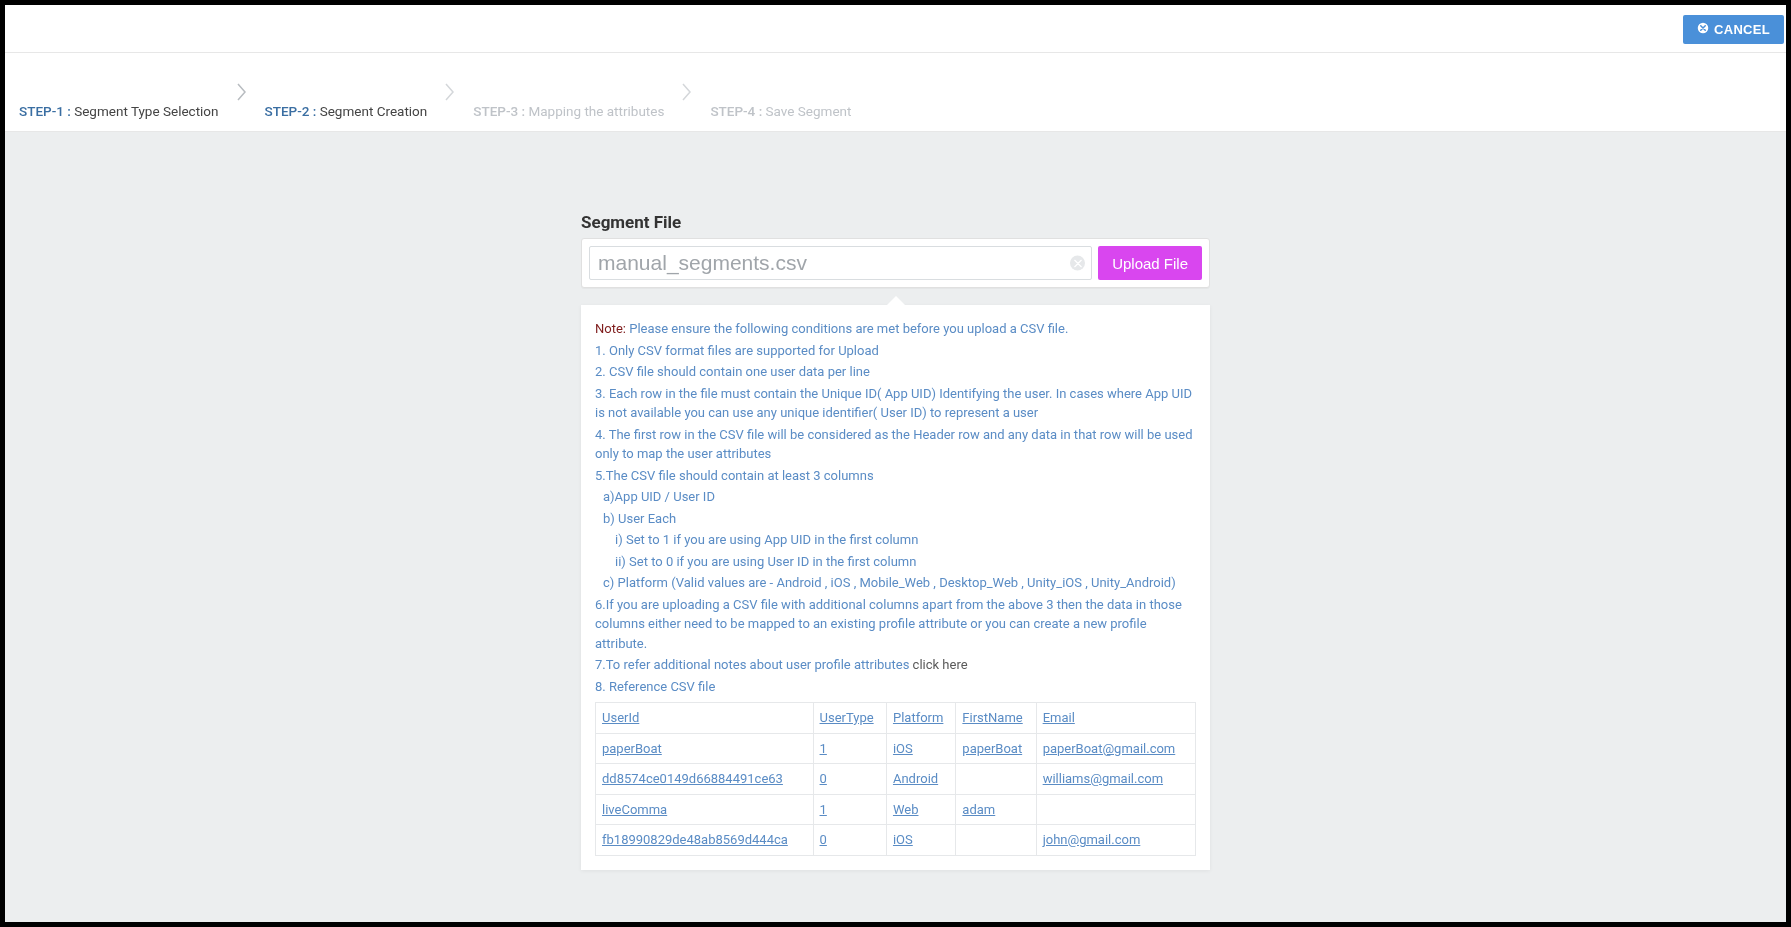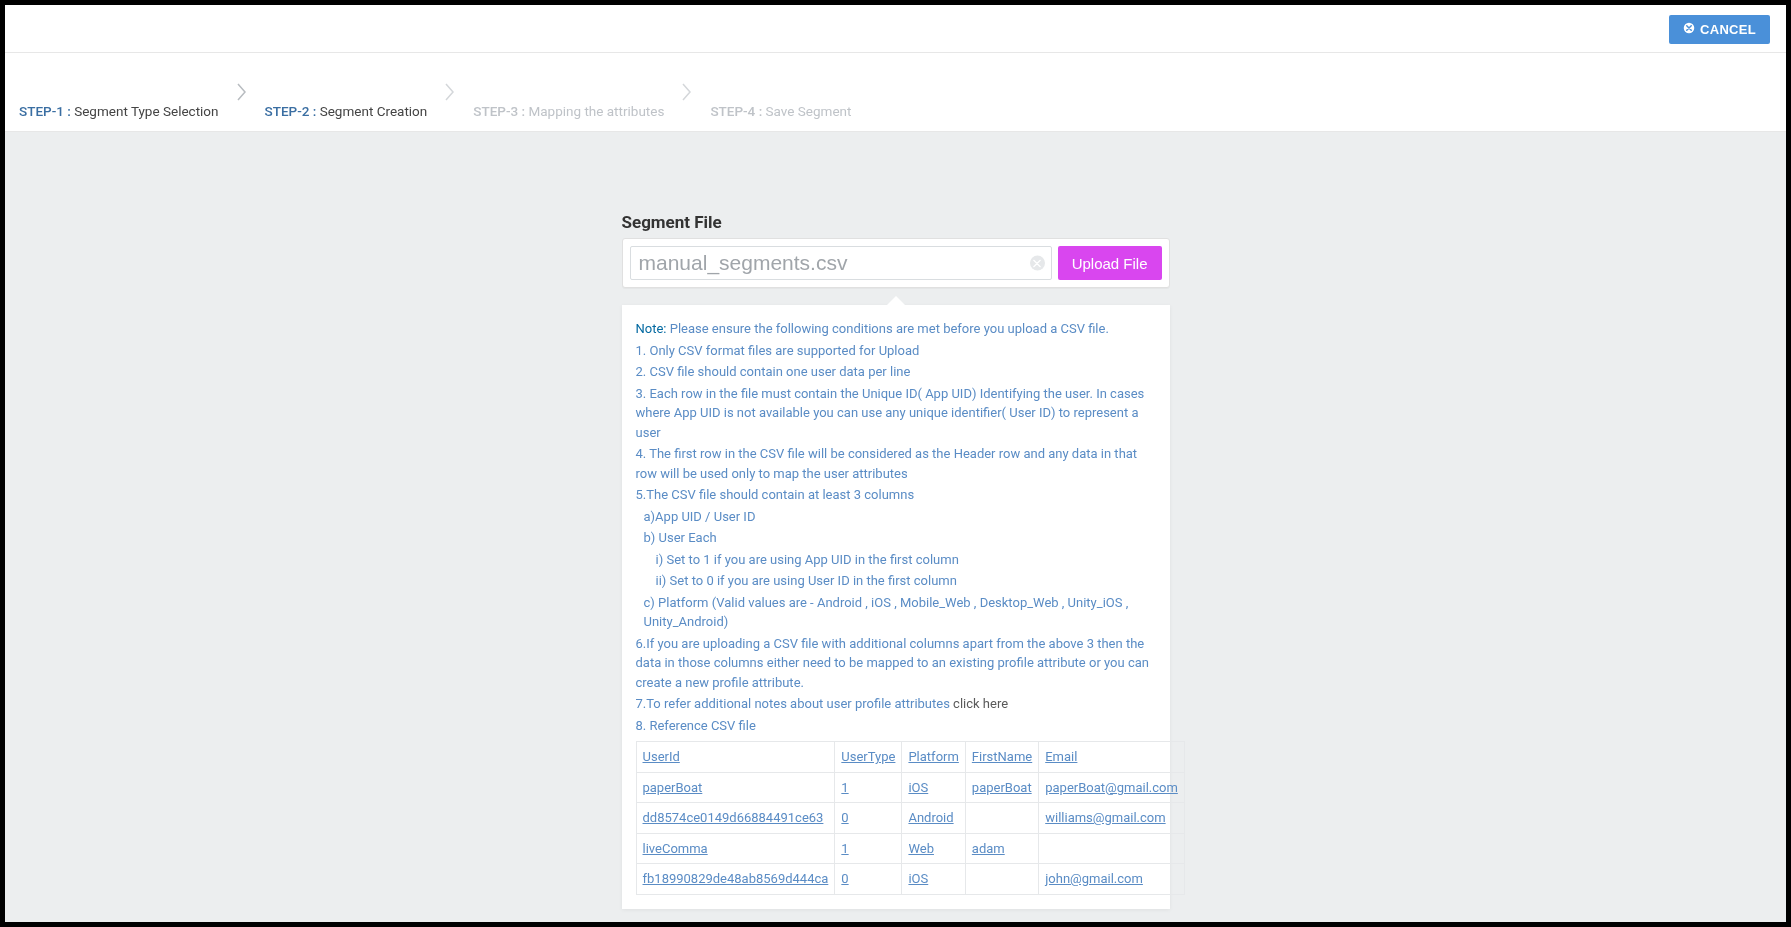--- a/index.html
+++ b/index.html
@@ -8,21 +8,21 @@
     font-family: -apple-system, BlinkMacSystemFont, "Segoe UI", Roboto, "Helvetica Neue", Arial, sans-serif;
     background: #fff;
     color: #333;
     border: 5px solid #000;
     min-height: 780px;
   }
   .topbar {
     display: flex;
     justify-content: flex-end;
     align-items: center;
-    padding: 10px 16px 8px;
+    padding: 10px 2px 8px;
     border-bottom: 1px solid #e7e7e7;
     background: #fff;
   }
   .cancel-btn {
     background: #4a90d9;
     color: #fff;
     border: none;
     padding: 7px 14px;
     font-size: 13px;
     font-weight: 600;
@@ -51,21 +51,21 @@
   .chev { margin: 0 12px; color: #bfc3c8; display:flex; }
   .chev svg { width: 10px; height: 18px; }
   .main-area {
     background: #eceeef;
     min-height: calc(100% - 110px);
     padding: 80px 0 0 0;
     display: flex;
     flex-direction: column;
     align-items: center;
   }
-  .center-col { width: 548px; }
+  .center-col { width: 629px; }
   .section-title {
     font-size: 17px;
     font-weight: 700;
     color: #333;
     margin-bottom: 6px;
   }
   .upload-card {
     background: #fff;
     border: 1px solid #e0e0e0;
     border-radius: 3px;
@@ -126,21 +126,21 @@
     z-index: 2;
   }
   .note-card {
     background: #fff;
     padding: 14px 14px 14px 14px;
     font-size: 13px;
     line-height: 1.5;
     color: #5a8cc5;
     box-shadow: 0 1px 4px rgba(0,0,0,0.06);
   }
-  .note-label { color: #0369a1; }
+  .note-label { color: #7f1d1d; }
   .note-card p { margin-bottom: 2px; }
   .sub-indent { padding-left: 8px; }
   .sub-indent2 { padding-left: 20px; }
   .click-here { color: #5a5a5a; cursor: pointer; }
   .ref-table {
     width: 100%;
     border-collapse: collapse;
     margin-top: 6px;
     font-size: 13px;
     color: #5a8cc5;

